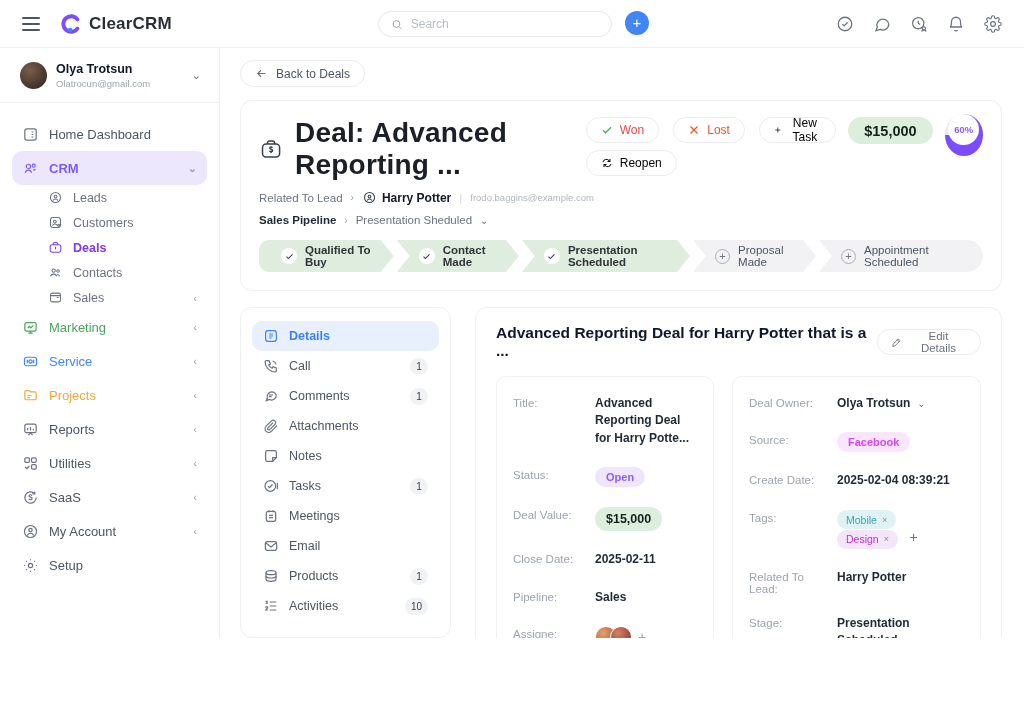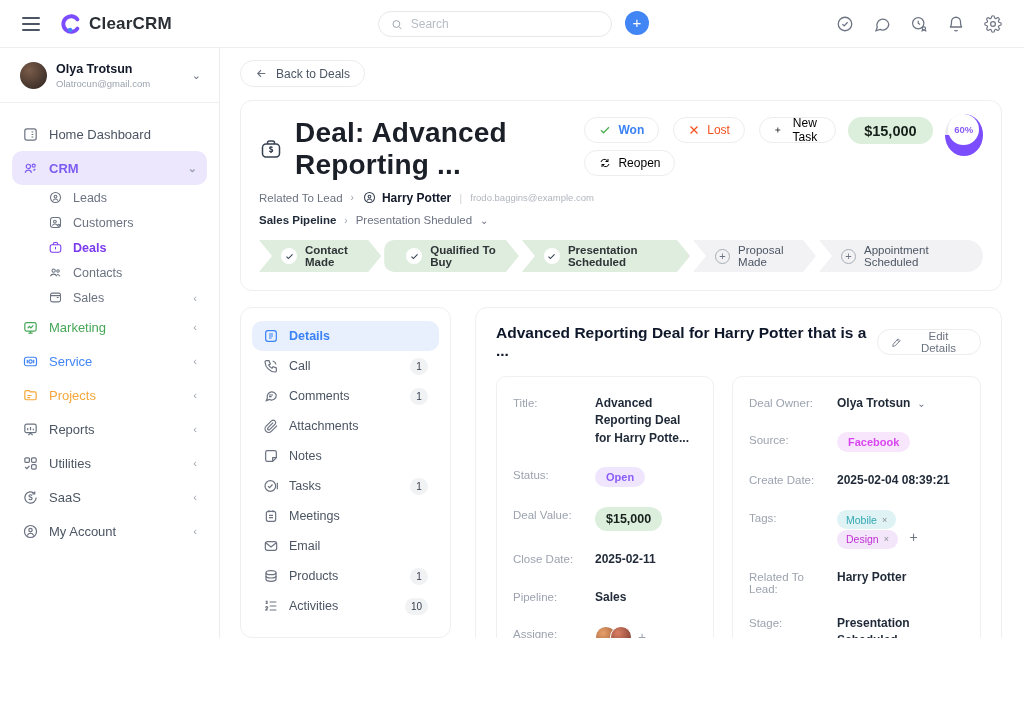--- a/index.html
+++ b/index.html
@@ -65,21 +65,21 @@
   .deal-title-wrap { display:flex; align-items:center; gap:12px; }
   .deal-title-wrap .icn { width:32px; height:32px; color:#374151; }
   .deal-title { font-size:28px; font-weight:bold; color:#1B1F27; letter-spacing:.2px; }
   .deal-actions { margin-left:auto; display:flex; align-items:flex-start; gap:12px; }
   .btn-rows { display:flex; flex-direction:column; gap:7px; }
   .btn-row { display:flex; gap:14px; }
   .pill-btn { display:inline-flex; align-items:center; gap:7px; height:26px; padding:0 14px;
     border:1px solid #EDEDEF; border-radius:13px; background:#fff; font-size:12px;
     color:#000000; cursor:pointer; font-family:inherit; }
   .pill-btn .icn { width:12px; height:12px; }
-  .pill-btn.won { color:#3b82f6;font-weight:bold; } .pill-btn.won .icn { color:#4CAF50; }
+  .pill-btn.won { color:#ef4444; } .pill-btn.won .icn { color:#4CAF50; }
   .pill-btn.lost { color:#F4511E; } .pill-btn.lost .icn { color:#F4511E; }
   .value-badge { height:27px; padding:0 16px; background:#DCEEDC; border-radius:14px;
     display:flex; align-items:center; font-size:14.5px; font-weight:bold; color:#15201a; }
   .ring { width:42px; height:42px; border-radius:50%; margin-top:-3px;
     background:conic-gradient(#7C4DFF 0 75%, #E9E9EE 75% 100%);
     display:flex; align-items:flex-start; justify-content:center; }
   .ring-inner { width:31px; height:31px; background:#fff; border-radius:50%;
     display:flex; align-items:center; justify-content:center;
     font-size:9.5px; font-weight:bold; color:#8B5CF6; }
 
@@ -337,20 +337,27 @@
       </div>
       <div class="nav-item">
         <svg class="icn" viewBox="0 0 24 24" fill="none" stroke="currentColor" stroke-width="1.7">
             <circle cx="12" cy="12" r="8.5"></circle>
             <circle cx="12" cy="10" r="2.4"></circle>
             <path d="M7.5 17.5c.9-1.9 2.6-3 4.5-3s3.6 1.1 4.5 3"></path>
           </svg>
         <span>My Account</span>
         <span class="chev">‹</span>
       </div>
+      <div class="nav-item">
+        <svg class="icn" viewBox="0 0 24 24" fill="none" stroke="currentColor" stroke-width="1.7">
+            <circle cx="12" cy="12" r="3"></circle>
+            <path d="M12 4.5V3M12 21v-1.5M19.5 12H21M3 12h1.5M17.3 6.7l1-1M5.7 18.3l1-1M17.3 17.3l1 1M5.7 5.7l1 1"></path>
+          </svg>
+        <span>Setup</span>
+      </div>
     </nav>
   </aside>
 
   <main class="main">
 
     <button class="back-btn">
       <svg class="icn" viewBox="0 0 24 24" fill="none" stroke="currentColor" stroke-width="2">
           <path d="M19 12H5M11 18l-6-6 6-6"></path>
         </svg>
       <span>Back to Deals</span>
@@ -422,35 +429,35 @@
       </div>
 
       <div class="crumb-row">
         <span class="crumb-strong">Sales Pipeline</span>
         <span class="crumb-sep">›</span>
         <span class="crumb-muted">Presentation Sheduled</span>
         <span class="chev-down">⌄</span>
       </div>
 
       <div class="stages">
+        <div class="stage done first">
+          <span class="stage-check">
+              <svg class="icn" viewBox="0 0 24 24" fill="none" stroke="currentColor" stroke-width="3">
+                <path d="M4 12.5l5 5L20 6.5"></path>
+              </svg>
+            </span>
+          <span>Qualified To Buy</span>
+        </div>
         <div class="stage done mid">
           <span class="stage-check">
               <svg class="icn" viewBox="0 0 24 24" fill="none" stroke="currentColor" stroke-width="3">
                 <path d="M4 12.5l5 5L20 6.5"></path>
               </svg>
             </span>
           <span>Contact Made</span>
-        </div>
-        <div class="stage done first">
-          <span class="stage-check">
-              <svg class="icn" viewBox="0 0 24 24" fill="none" stroke="currentColor" stroke-width="3">
-                <path d="M4 12.5l5 5L20 6.5"></path>
-              </svg>
-            </span>
-          <span>Qualified To Buy</span>
         </div>
         <div class="stage done mid">
           <span class="stage-check">
               <svg class="icn" viewBox="0 0 24 24" fill="none" stroke="currentColor" stroke-width="3">
                 <path d="M4 12.5l5 5L20 6.5"></path>
               </svg>
             </span>
           <span>Presentation Scheduled</span>
         </div>
         <div class="stage pending mid">

